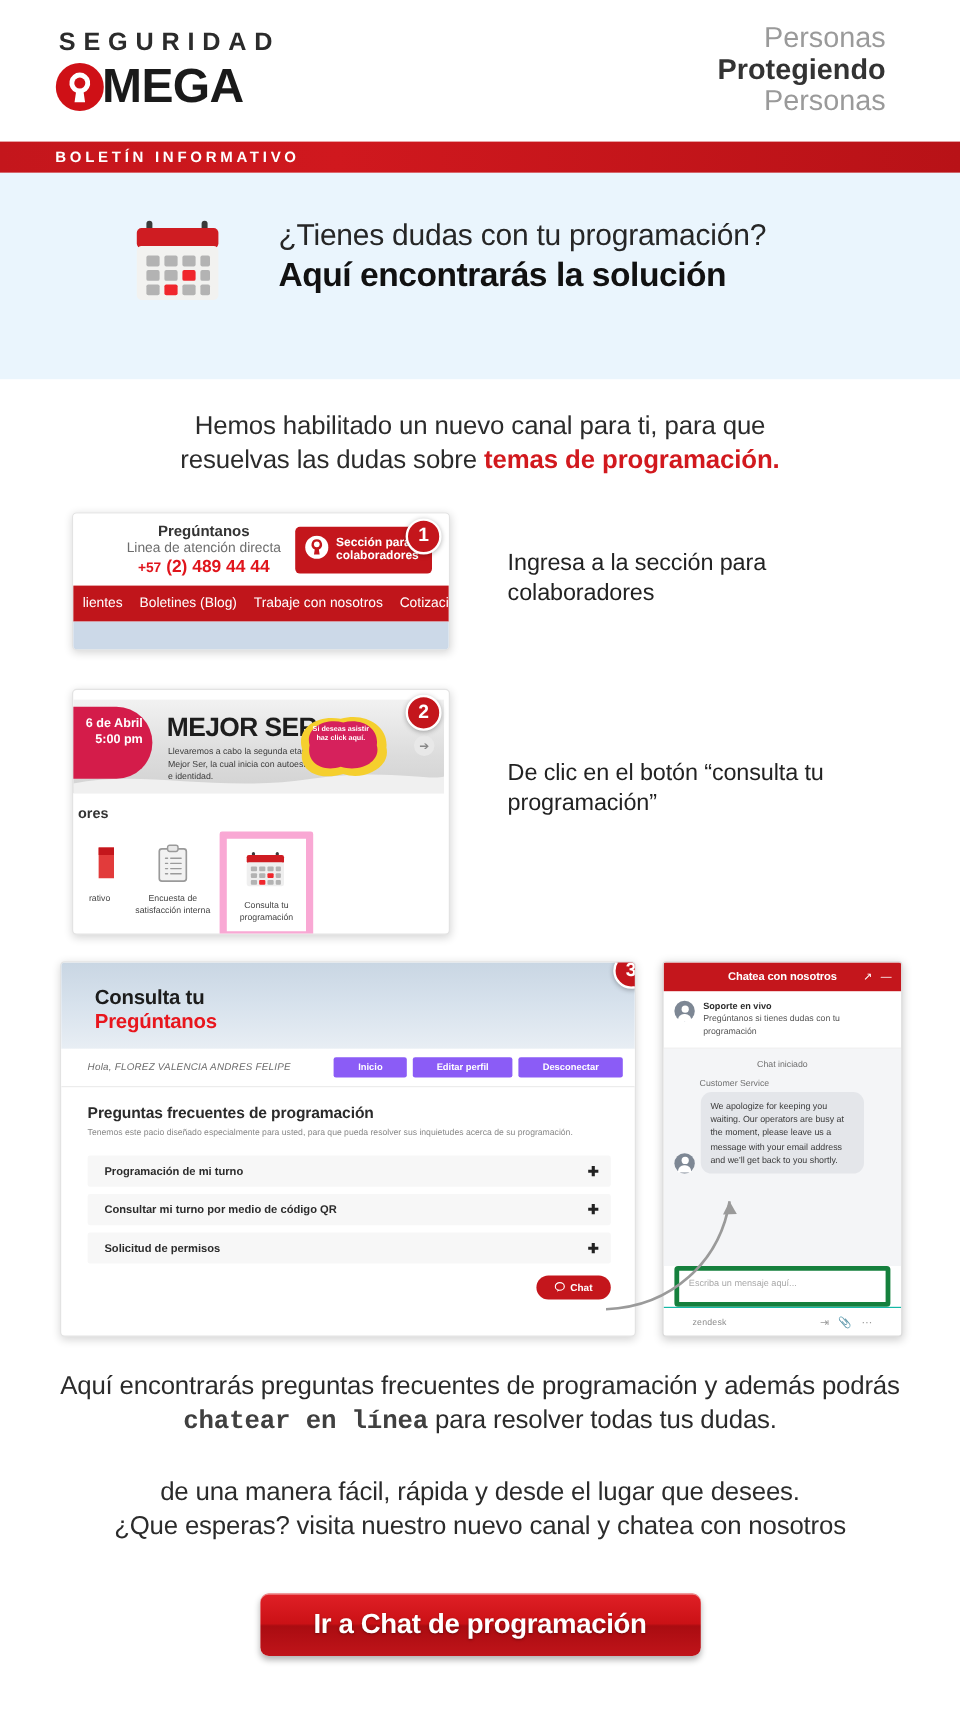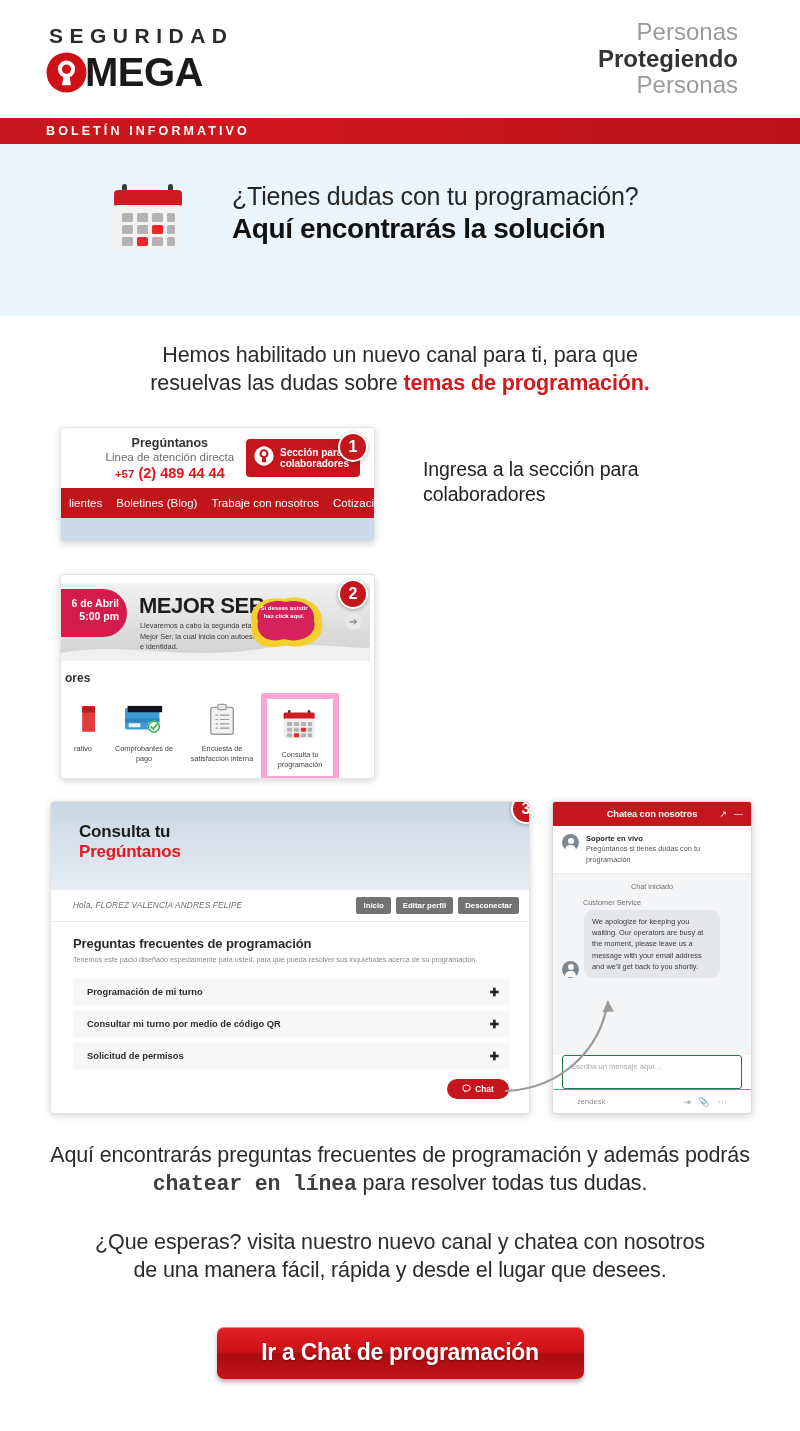--- a/index.html
+++ b/index.html
@@ -114,21 +114,21 @@
   .s1-foot { background: #ccd9e8; height: 24px; }
 
   
   .s2 { width: 315px; height: 205px; margin-top: 10px; }
   .s2-banner {
     height: 78px; margin: 8px 4px 0 0;
     background: linear-gradient(180deg,#f2f2f2 0%, #dcdcdc 60%, #d2d2d2 100%);
     position: relative; overflow: hidden;
   }
   .s2-date {
-    position:absolute; left:-30px; top:6px; width:96px; height:48px;
+    position:absolute; left:-30px; top:6px; width:96px; height:60px;
     background:#d41c4a; border-radius: 0 60px 60px 0;
     color:#fff; font-size:10.5px; font-weight:800; text-align:right;
     padding: 8px 8px 0 0; line-height: 1.25;
   }
   .s2-title { position:absolute; left:78px; top:10px; font-size:22px; font-weight:800; color:#1d1d1d; letter-spacing:-0.5px;}
   .s2-sub { position:absolute; left:79px; top:38px; width:130px; font-size:7.3px; color:#3a3a3a; line-height:1.45;}
   .s2-blob { position:absolute; right:42px; top:8px; width:86px; height:62px; }
   .s2-blob-txt {
     position:absolute; right:58px; top:22px; width:56px;
     font-size:6px; font-weight:800; color:#fff; text-align:center; line-height:1.3; z-index:3;
@@ -142,35 +142,35 @@
   .s2-bodytitle { font-size: 12px; font-weight: 800; color:#333; padding-left:4px; }
   .s2-cards { display:flex; align-items:flex-start; margin-top: 8px; }
   .s2-card { width: 78px; text-align:center; padding: 6px 3px; }
   .s2-card.sel { border: 6px solid #f9a8d4; border-radius:2px; }
   .s2-card-lbl { font-size: 7.3px; color:#444; line-height:1.35; margin-top:5px; }
   .s2-card-ico { height: 40px; display:flex; align-items:center; justify-content:center; }
 
   
   .s3 { width: 480px; height: 313px; margin-top: 0; }
   .s3-head {
-    height: 88px;
+    height: 72px;
     background: linear-gradient(180deg,#c9d6e3 0%, #d6e1ec 45%, #e8eef4 100%);
     padding: 20px 0 0 28px;
   }
   .s3-h1 { font-size: 17px; font-weight: 800; color:#1c1c1c; letter-spacing:-0.2px;}
   .s3-h2 { font-size: 17px; font-weight: 800; color:#e8161d; letter-spacing:-0.2px;}
   .s3-bar {
     height: 32px; display:flex; align-items:center; justify-content:space-between;
     padding: 0 10px 0 22px; background:#fff; border-bottom:1px solid #ececec;
   }
   .s3-hola { font-size: 8.2px; font-style: italic; color:#6d6d6d; letter-spacing:.2px;}
   .s3-btns { display:flex; gap:5px; }
   .s3-btn {
-    background:#737373; color:#fff; font-size:7.8px; font-weight:700;
-    padding: 4px 7px; border-radius:2px; white-space:nowrap;
+    background:#8b5cf6; color:#fff; font-size:7.8px; font-weight:700;
+    padding: 4px 20px; border-radius:2px; white-space:nowrap;
   }
   .s3-main { padding: 14px 20px 0 22px; }
   .s3-ft { font-size: 13px; font-weight:600; color:#2b2b2b; letter-spacing:-0.1px;}
   .s3-fs { font-size: 7.2px; color:#888; margin-top:4px; line-height:1.4;}
   .s3-acc { margin-top: 14px; }
   .s3-row {
     background:#f7f7f7; border-radius:2px; height:26px;
     display:flex; align-items:center; justify-content:space-between;
     padding: 0 10px 0 14px; margin-bottom: 6px;
   }
@@ -205,21 +205,21 @@
   .w-a2 { font-size:7.3px; color:#555; line-height:1.45; margin-top:1px;}
   .w-body { flex:1; background:#f4f5f7; padding:8px 9px 0 9px; position:relative;}
   .w-started { text-align:center; font-size:7.3px; color:#6f6f6f; margin-bottom:7px;}
   .w-cs { font-size:7.3px; color:#6f6f6f; margin-left:21px; margin-bottom:3px;}
   .w-msgrow { display:flex; align-items:flex-end; gap:5px;}
   .w-bubble {
     background:#e4e6ea; border-radius:9px; padding:6px 8px;
     font-size:7.4px; color:#3b3b3b; line-height:1.5; max-width:136px;
   }
   .w-input {
-    margin: 0 9px 0 9px; height: 34px; border:1px solid #15803d; border-radius:3px;
+    margin: 0 9px 0 9px; height: 34px; border:4px solid #15803d; border-radius:3px;
     display:flex; align-items:flex-start; padding:6px 8px; background:#fff;
   }
   .w-ph { font-size:7.6px; color:#a9a9a9; }
   .w-foot {
     height:24px; display:flex; align-items:center; justify-content:space-between;
     padding: 0 24px; border-top:1px solid #14b8a6;
   }
   .w-zd { font-size:7.3px; color:#8c8c8c; letter-spacing:.2px;}
   .w-fic { display:flex; gap:8px; color:#9b9b9b; font-size:9px; align-items:center;}
 
@@ -368,34 +368,20 @@
         <div class="s2-card" style="width:44px;">
           <div class="s2-card-ico">
             <svg viewBox="0 0 30 36" width="24" height="30">
               <path d="M14 2 h16 v32 h-16 z" fill="#e23b3b"></path>
               <path d="M14 2 h16 v8 h-16 z" fill="#c4161c"></path>
             </svg>
           </div>
           <div class="s2-card-lbl">rativo</div>
         </div>
 
-        <div class="s2-card">
-          <div class="s2-card-ico">
-            <svg viewBox="0 0 44 32" width="40" height="29">
-              <rect x="1" y="3" width="38" height="24" rx="2.5" fill="#3e9bd4"></rect>
-              <rect x="4" y="1" width="38" height="7" fill="#12121a"></rect>
-              <rect x="1" y="15" width="38" height="4" fill="#2d86bd"></rect>
-              <rect x="5" y="20" width="13" height="4.5" rx="1" fill="#e8f2f8"></rect>
-              <circle cx="33" cy="24" r="7" fill="#ffffff"></circle>
-              <circle cx="33" cy="24" r="6" fill="none" stroke="#2bb24c" stroke-width="1.6"></circle>
-              <path d="M29.8 24 l2.3 2.4 l4.2 -4.8" fill="none" stroke="#2bb24c" stroke-width="1.8" stroke-linecap="round" stroke-linejoin="round"></path>
-            </svg>
-          </div>
-          <div class="s2-card-lbl">Comprobantes de pago</div>
-        </div>
 
         <div class="s2-card">
           <div class="s2-card-ico">
             <svg viewBox="0 0 30 38" width="26" height="33">
               <rect x="2" y="5" width="26" height="31" rx="2.5" fill="#f2f2f2" stroke="#9a9a9a" stroke-width="1.6"></rect>
               <rect x="10" y="1.5" width="10" height="6" rx="2" fill="#e8e8e8" stroke="#9a9a9a" stroke-width="1.4"></rect>
               <g stroke="#9a9a9a" stroke-width="1.3" stroke-linecap="round">
                 <path d="M8 14 h2"></path>
                   <path d="M13 14 h10"></path>
                 <path d="M8 19 h2"></path>
@@ -433,20 +419,21 @@
               <rect x="15" y="28" width="6" height="4.6" rx="1" fill="#f0262c"></rect>
             </svg>
           </div>
           <div class="s2-card-lbl">Consulta tu programación</div>
         </div>
 
       </div>
     </div>
     <div class="badge" style="right:6px; top:4px;">2</div>
   </div>
+  <div class="step-desc" style="margin-left:48px; margin-top:68px; width:320px;">De clic en el botón “consulta tu programación”</div>
 </div>
 
 <div class="step-row" style="margin-top:22px; padding-left:50px; position:relative;">
 
   <div class="shot s3">
     <div class="s3-head">
       <div class="s3-h1">Consulta tu</div>
       <div class="s3-h2">Pregúntanos</div>
     </div>
     <div class="s3-bar">
@@ -529,19 +516,19 @@
     <path d="M505 290 C 560 288, 600 250, 608 200" fill="none" stroke="#9a9a9a" stroke-width="2.2"></path>
     <path d="M608 200 l-5.5 11 l11.5 -0.4 z" fill="#9a9a9a"></path>
   </svg>
 </div>
 
 <div class="outro" style="margin-top:28px;">
   <span>Aquí encontrarás preguntas frecuentes de programación y además podrás </span><b>chatear en línea</b><span> para resolver todas tus dudas.</span>
 </div>
 
 <div class="outro" style="margin-top:30px;">
+  <div>de una manera fácil, rápida y desde el lugar que desees.</div>
   <div>¿Que esperas? visita nuestro nuevo canal y chatea con nosotros</div>
-  <div>de una manera fácil, rápida y desde el lugar que desees.</div>
 </div>
 
 <div class="cta-wrap" style="margin-top:42px;">
   <div class="cta">Ir a Chat de programación</div>
 </div>
 
 </body></html>

